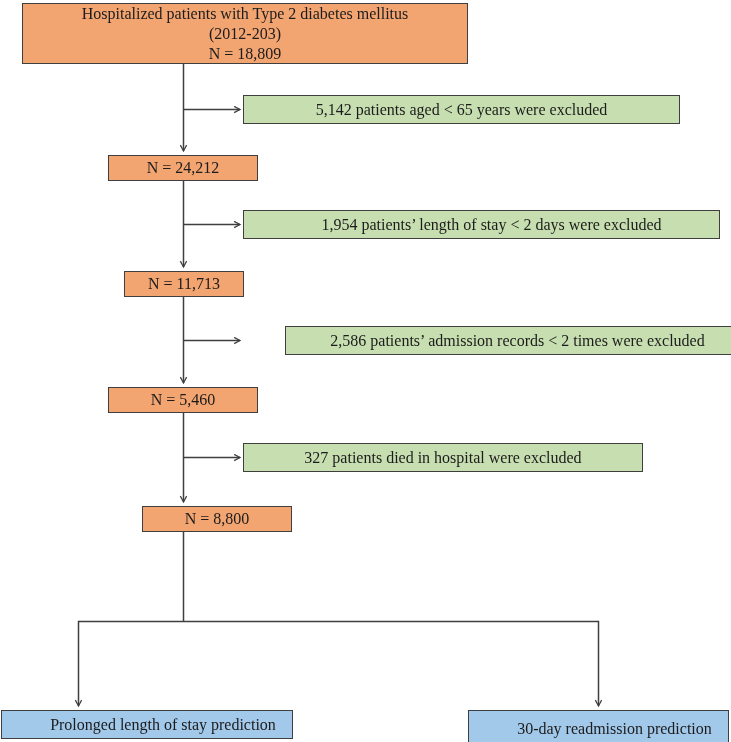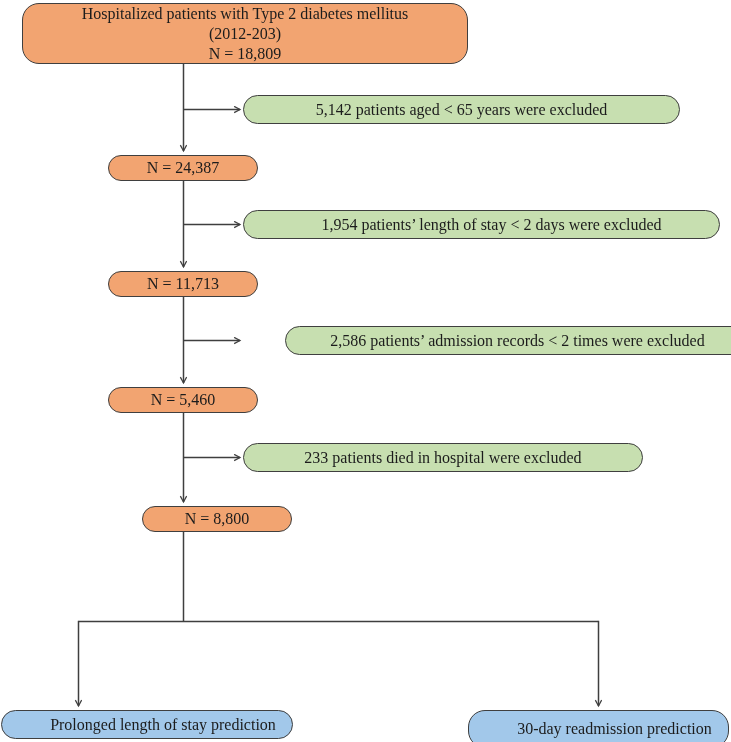--- a/index.html
+++ b/index.html
@@ -11,21 +11,20 @@
     color:var(--text,#1c1c1c);
     overflow:hidden;
   }
   .box{
     position:absolute;
     display:flex;align-items:center;justify-content:center;
     text-align:center;
     box-sizing:border-box;
     font-size:16px;
     line-height:1.25;
-    border-radius:17px;
   }
   .orange{background:var(--orange,#f2a471);border:1.6px solid var(--border,#3f3f3f);}
   .green{background:var(--green,#c7dfb0);border:1.6px solid var(--border,#3f3f3f);}
   .blue{background:var(--blue,#a2c8ea);border:1.6px solid var(--border,#3f3f3f);padding-left:32px;}
   .top-box{flex-direction:column;line-height:20px;}
   #connectors{position:absolute;left:0;top:0;pointer-events:none;}
   .connector{stroke:var(--line,#3f3f3f);stroke-width:1.5;fill:none;}
   .arrowhead-path{stroke:var(--line,#3f3f3f);fill:none;stroke-width:1.4;}
 </style>
 </head>
@@ -55,26 +54,26 @@
     <line class="connector" x1="78.5" y1="620.8" x2="78.5" y2="706" marker-end="url(#arrow)"></line>
     <line class="connector" x1="598.5" y1="620.8" x2="598.5" y2="706" marker-end="url(#arrow)"></line>
   </svg>
 
   <div class="box orange top-box" style="left:22px;top:3px;width:446px;height:61px;">
     <div>Hospitalized patients with Type 2 diabetes mellitus</div>
     <div>(2012-203)</div>
     <div>N = 18,809</div>
   </div>
 
-  <div class="box orange" style="left:108px;top:155px;width:150px;height:26px;">N = 24,387</div>
-  <div class="box orange" style="left:108px;top:271px;width:150px;height:26px;">N = 11,713</div>
+  <div class="box orange" style="left:108px;top:155px;width:150px;height:26px;">N = 24,212</div>
+  <div class="box orange" style="left:124px;top:271px;width:120px;height:26px;">N = 11,713</div>
   <div class="box orange" style="left:108px;top:387px;width:150px;height:26px;">N = 5,460</div>
   <div class="box orange" style="left:108px;top:506px;width:150px;height:26px;margin-left:34px;">N = 8,800</div>
 
   <div class="box green" style="left:243px;top:95px;width:437px;height:29px;">5,142 patients aged &lt; 65 years were excluded</div>
   <div class="box green" style="left:243px;top:210px;width:477px;height:29px;padding-left:20px;">1,954 patients’ length of stay &lt; 2 days were excluded</div>
   <div class="box green" style="left:243px;top:326px;width:465px;height:29px;margin-left:42px;">2,586 patients’ admission records &lt; 2 times were excluded</div>
-  <div class="box green" style="left:243px;top:443px;width:400px;height:29px;">233 patients died in hospital were excluded</div>
+  <div class="box green" style="left:243px;top:443px;width:400px;height:29px;">327 patients died in hospital were excluded</div>
 
   <div class="box blue" style="left:1px;top:710px;width:292px;height:29px;">Prolonged length of stay prediction</div>
   <div class="box blue" style="left:468px;top:710px;width:261px;height:38px;">30-day readmission prediction</div>
 
 </div>
 
 </body></html>

